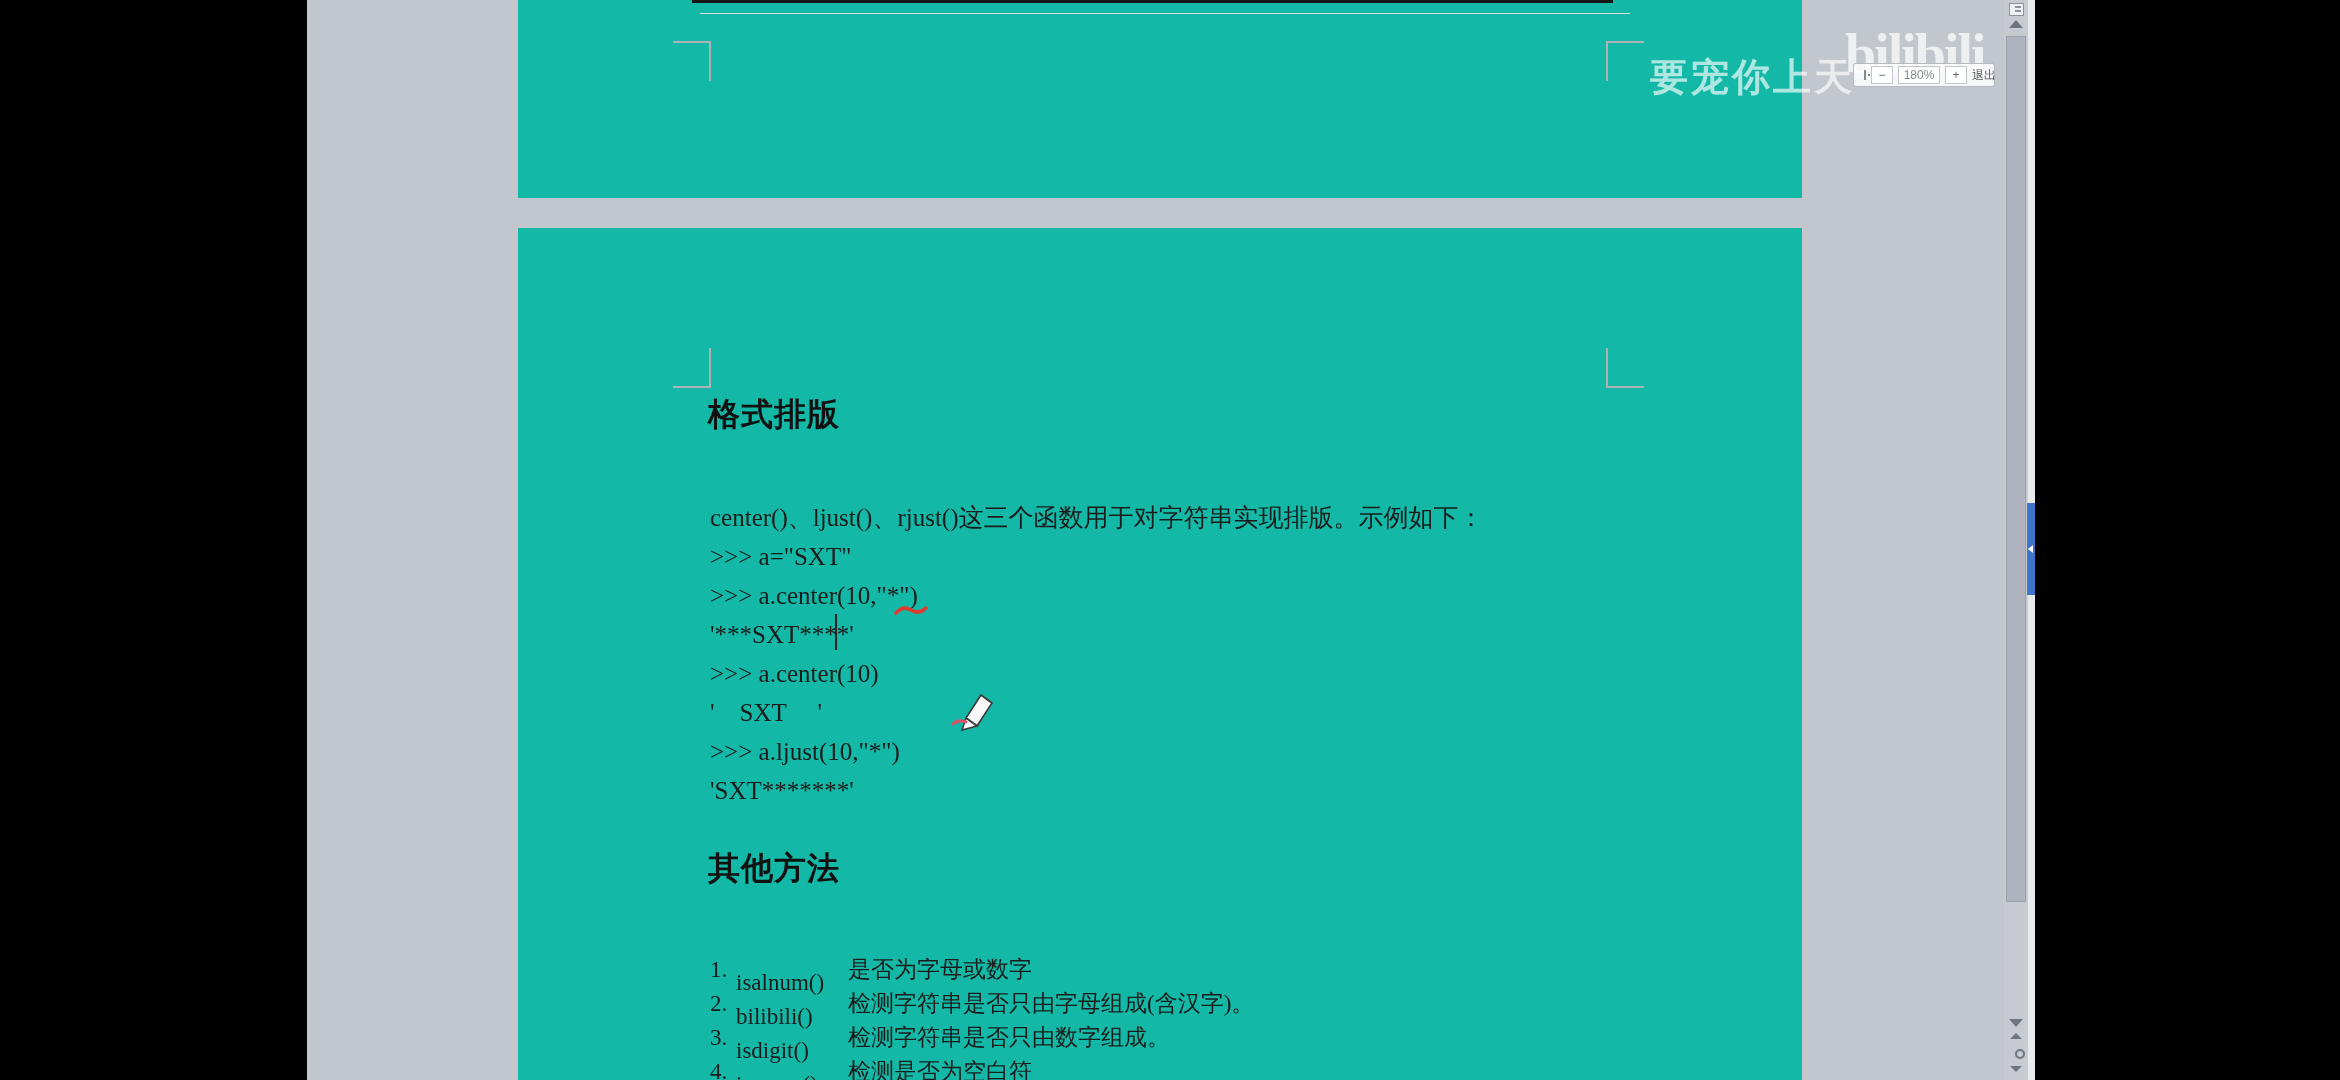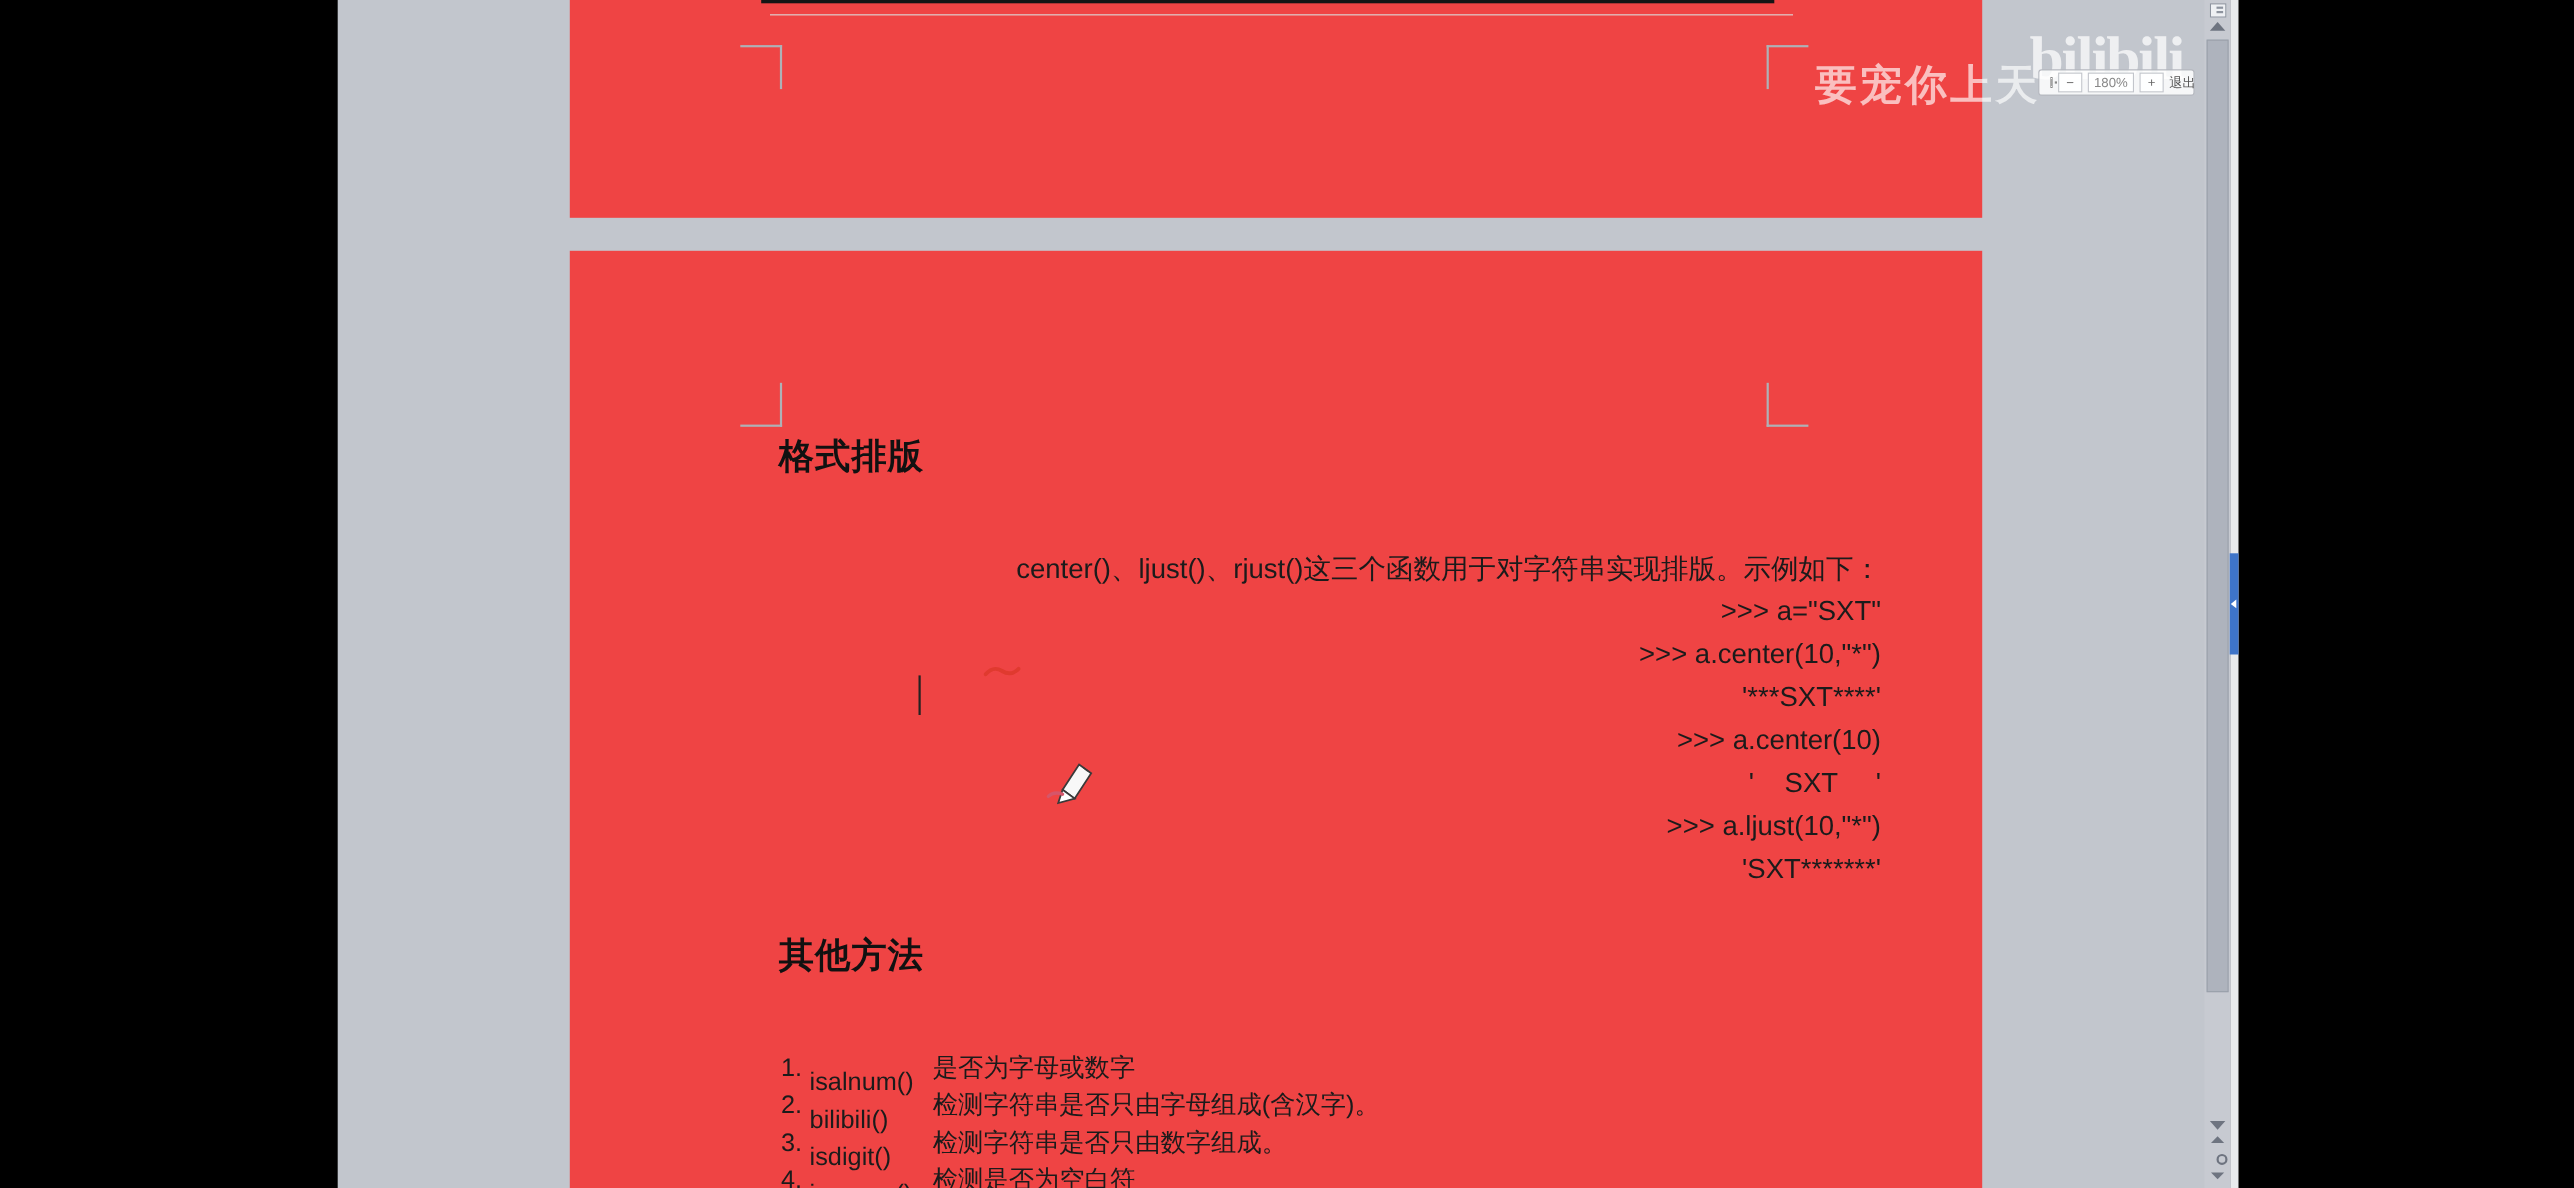--- a/index.html
+++ b/index.html
@@ -8,38 +8,38 @@
     background:#000;
     font-family:"Liberation Sans","DejaVu Sans",sans-serif;
   }
   .abs { position:absolute; }
 
   
   .editor-bg { left:307px; top:0; width:1721px; height:1080px; background:#c2c6cd; }
   .edge-strip { left:2028px; top:0; width:7px; height:1080px; background:#e8eaed; }
 
   
-  .page { background:#ef4444; }
+  .page { background:#14b8a6;font-family:Liberation Serif, serif; }
   .page1 { left:518px; top:0; width:1284px; height:198px; }
   .page2 { left:518px; top:228px; width:1284px; height:852px; }
 
   
   .table-border { left:174px; top:0; width:921px; height:3px; background:#151515; }
   .table-faint  { left:182px; top:13px; width:930px; height:1px; background:#dcdcdc; }
 
   
   .mark { width:36px; height:38px; }
   .mark.tl-h { border-top:2px solid #aeb1b6; border-right:2px solid #aeb1b6; }
   .mark.tr-h { border-top:2px solid #aeb1b6; border-left:2px solid #aeb1b6; }
   .mark.bl-h { border-bottom:2px solid #aeb1b6; border-right:2px solid #aeb1b6; }
   .mark.br-h { border-bottom:2px solid #aeb1b6; border-left:2px solid #aeb1b6; }
 
   
   .doc-h1 { left:190px; font-size:32px; line-height:36px; font-weight:bold; color:#111; letter-spacing:1px; white-space:nowrap; }
-  .code-block { left:192px; top:270px; width:1000px;text-align:right; }
+  .code-block { left:192px; top:270px; width:1000px; }
   .code-line { height:39px; line-height:39px; font-size:25px; color:#1b1b1b; white-space:pre; }
   .method-list { left:192px; top:725px; width:1050px; }
   .method-row { display:flex; height:34px; line-height:34px; font-size:23px; color:#1b1b1b; }
   .li-num  { width:26px; }
   .li-name { width:112px;margin-top:13px; }
   .li-desc { white-space:nowrap; }
 
   
   .caret { left:317px; top:386px; width:2px; height:36px; background:#222; }
 

